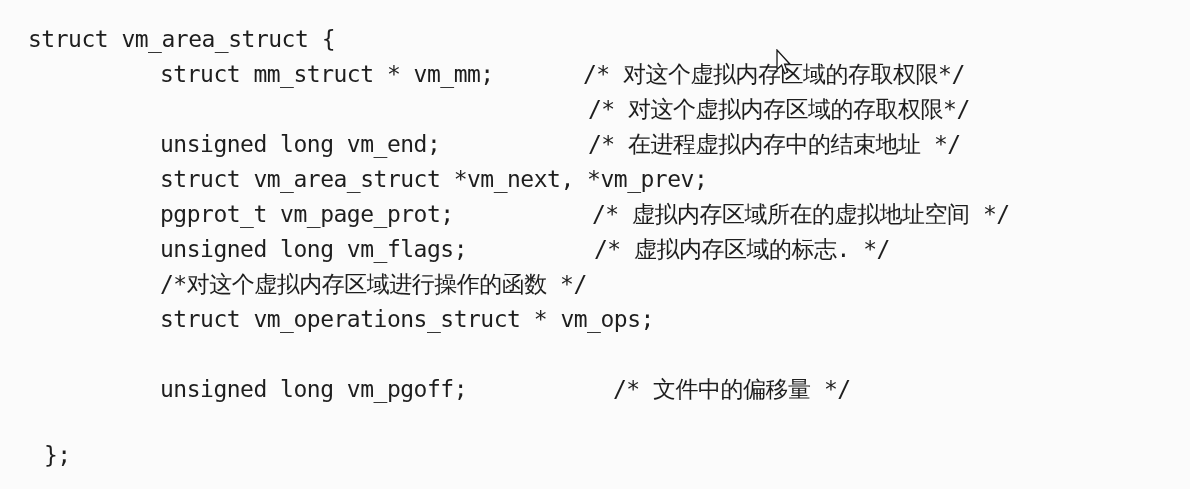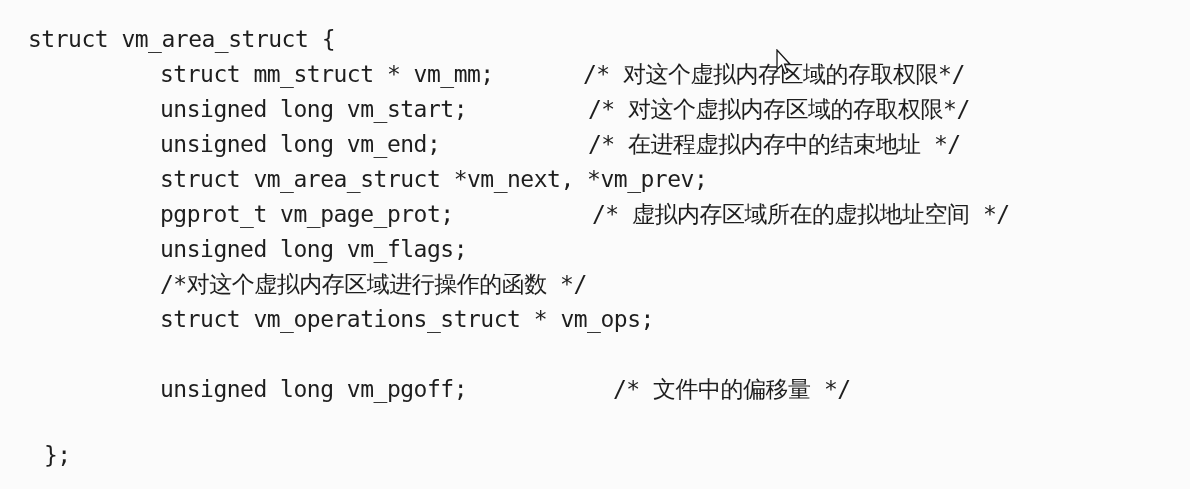--- a/index.html
+++ b/index.html
@@ -35,40 +35,40 @@
   <div class="line line-1">
     <span class="code">struct vm_area_struct {</span>
   </div>
 
   <div class="line line-2">
     <span class="code">struct mm_struct * vm_mm;</span>
     <span class="comment c-2">/* 对这个虚拟内存区域的存取权限*/</span>
   </div>
 
   <div class="line line-3">
-    <span class="code">unsigned long vm_start;</span>
     <span class="comment c-3">/* 对这个虚拟内存区域的存取权限*/</span>
   </div>
 
   <div class="line line-4">
     <span class="code">unsigned long vm_end;</span>
     <span class="comment c-4">/* 在进程虚拟内存中的结束地址 */</span>
   </div>
 
   <div class="line line-5">
     <span class="code">struct vm_area_struct *vm_next, *vm_prev;</span>
   </div>
 
   <div class="line line-6">
     <span class="code">pgprot_t vm_page_prot;</span>
     <span class="comment c-6">/* 虚拟内存区域所在的虚拟地址空间 */</span>
   </div>
 
   <div class="line line-7">
     <span class="code">unsigned long vm_flags;</span>
+    <span class="comment c-7">/* 虚拟内存区域的标志. */</span>
   </div>
 
   <div class="line line-8">
     <span class="code">/*对这个虚拟内存区域进行操作的函数 */</span>
   </div>
 
   <div class="line line-9">
     <span class="code">struct vm_operations_struct * vm_ops;</span>
   </div>
 

